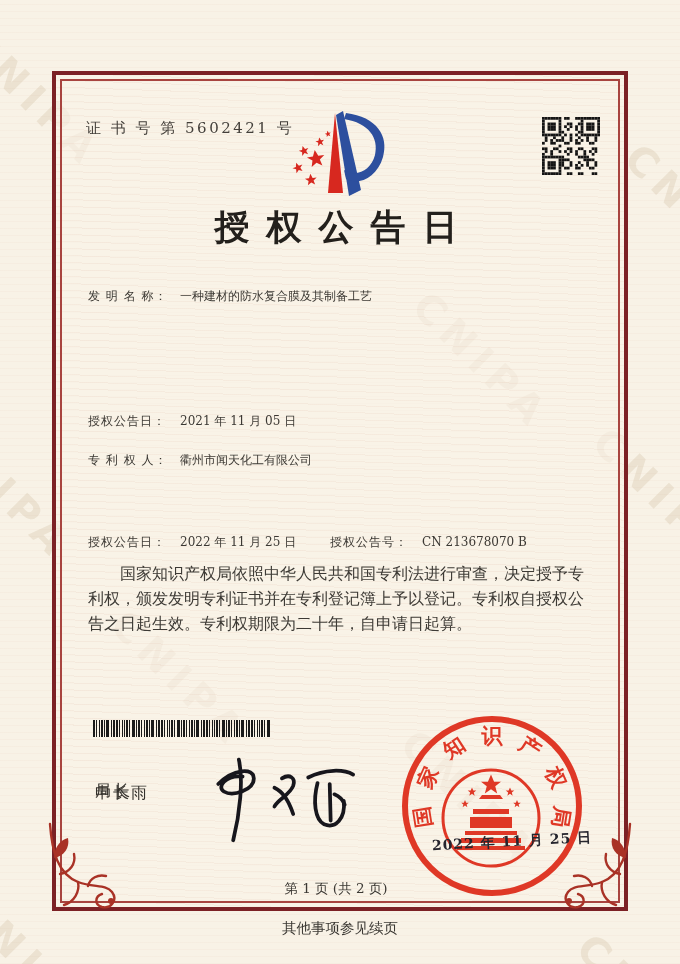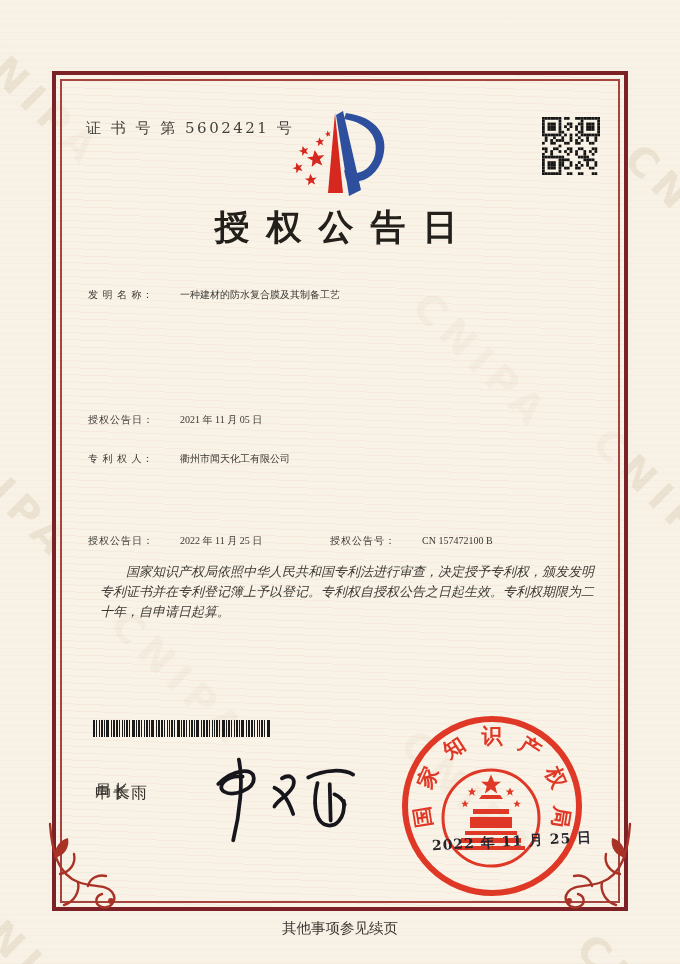--- a/index.html
+++ b/index.html
@@ -20,25 +20,25 @@
         background:
           repeating-linear-gradient(2deg, rgba(213,160,138,0.10) 0 1px, rgba(0,0,0,0) 1px 7px),
           rgba(250,244,231,0.6);}
   .cert::after{content:"";position:absolute;inset:4px;border:2px solid #a8443f;pointer-events:none;}
   .abs{position:absolute;z-index:2;}
   .cert-no{left:86px;top:119px;font-size:15px;letter-spacing:2.5px;color:#433f3a;}
   .logo{left:283px;top:100px;width:122px;height:97px;}
   .qr{left:542px;top:117px;width:58px;height:58px;}
   .title{left:52px;top:204px;width:568px;margin:0;text-align:center;
          font-size:35px;font-weight:700;letter-spacing:17px;text-indent:17px;color:#23201c;}
-  .row{left:88px;width:512px;font-size:10px;color:#3b3833;white-space:nowrap;font-family:Liberation Serif, serif;}
+  .row{left:88px;width:512px;font-size:12px;color:#3b3833;white-space:nowrap;}
   .flabel{display:inline-block;min-width:92px;letter-spacing:1px;color:#3b3833;}
   .fval{color:#3b3833;}
   .grp2{position:absolute;left:242px;top:0;white-space:nowrap;}
-  .paras{left:100px;top:562px;width:506px;font-size:13px;line-height:1.55;color:#3d3a35;font-style:italic;}
+  .paras{left:88px;top:562px;width:506px;font-size:16px;line-height:1.55;color:#3d3a35;}
   .paras p{margin:0 0 6px 0;text-indent:2em;}
   .barcode{left:93px;top:720px;width:180px;height:17px;font-size:0;}
   .barcode i{display:inline-block;height:17px;background:#1a1a1a;vertical-align:top;}
   .role{left:95px;top:781px;font-size:16px;letter-spacing:3px;color:#33302b;}
   .signer{left:95px;top:783px;font-size:16px;letter-spacing:2px;color:#33302b;text-align:right;}
   .signature{left:192px;top:748px;width:178px;height:102px;z-index:3;}
   .seal{left:399px;top:713px;width:186px;height:186px;z-index:3;}
   .seal-char{position:absolute;left:50%;top:50%;font-size:21px;font-weight:700;color:#df3826;
              font-family:"DejaVu Serif",serif;}
   .seal-date{left:412px;top:833px;width:200px;text-align:center;font-size:14px;font-weight:700;
@@ -304,21 +304,21 @@
   </div>
   <div class="abs row" style="top:413px">
     <span class="flabel">授权公告日：</span><span class="fval">2021 年 11 月 05 日</span>
   </div>
   <div class="abs row" style="top:452px">
     <span class="flabel">专 利 权 人：</span><span class="fval">衢州市闻天化工有限公司</span>
   </div>
   <div class="abs row" style="top:534px">
     <span class="flabel">授权公告日：</span><span class="fval">2022 年 11 月 25 日</span>
     <span class="grp2">
-      <span class="flabel">授权公告号：</span><span class="fval">CN 157472100 B</span>
+      <span class="flabel">授权公告号：</span><span class="fval">CN 213678070 B</span>
     </span>
   </div>
 
   <div class="abs paras">
     <p>国家知识产权局依照中华人民共和国专利法进行审查，决定授予专利权，颁发发明专利证书并在专利登记簿上予以登记。专利权自授权公告之日起生效。专利权期限为二十年，自申请日起算。</p>
   </div>
 
   <div class="abs barcode" id="barcode"><i style="width: 2px; margin-right: 1px;"></i><i style="width: 1px; margin-right: 2px;"></i><i style="width: 1px; margin-right: 1px;"></i><i style="width: 2px; margin-right: 1px;"></i><i style="width: 1px; margin-right: 1px;"></i><i style="width: 3px; margin-right: 2px;"></i><i style="width: 1px; margin-right: 1px;"></i><i style="width: 2px; margin-right: 1px;"></i><i style="width: 2px; margin-right: 1px;"></i><i style="width: 1px; margin-right: 2px;"></i><i style="width: 1px; margin-right: 1px;"></i><i style="width: 1px; margin-right: 1px;"></i><i style="width: 2px; margin-right: 1px;"></i><i style="width: 1px; margin-right: 2px;"></i><i style="width: 3px; margin-right: 1px;"></i><i style="width: 1px; margin-right: 1px;"></i><i style="width: 2px; margin-right: 1px;"></i><i style="width: 1px; margin-right: 2px;"></i><i style="width: 1px; margin-right: 1px;"></i><i style="width: 2px; margin-right: 1px;"></i><i style="width: 1px; margin-right: 1px;"></i><i style="width: 3px; margin-right: 2px;"></i><i style="width: 1px; margin-right: 1px;"></i><i style="width: 2px; margin-right: 1px;"></i><i style="width: 2px; margin-right: 1px;"></i><i style="width: 1px; margin-right: 2px;"></i><i style="width: 1px; margin-right: 1px;"></i><i style="width: 1px; margin-right: 1px;"></i><i style="width: 2px; margin-right: 1px;"></i><i style="width: 1px; margin-right: 2px;"></i><i style="width: 3px; margin-right: 1px;"></i><i style="width: 1px; margin-right: 1px;"></i><i style="width: 2px; margin-right: 1px;"></i><i style="width: 1px; margin-right: 2px;"></i><i style="width: 1px; margin-right: 1px;"></i><i style="width: 2px; margin-right: 1px;"></i><i style="width: 1px; margin-right: 1px;"></i><i style="width: 3px; margin-right: 2px;"></i><i style="width: 1px; margin-right: 1px;"></i><i style="width: 2px; margin-right: 1px;"></i><i style="width: 2px; margin-right: 1px;"></i><i style="width: 1px; margin-right: 2px;"></i><i style="width: 1px; margin-right: 1px;"></i><i style="width: 1px; margin-right: 1px;"></i><i style="width: 2px; margin-right: 1px;"></i><i style="width: 1px; margin-right: 2px;"></i><i style="width: 3px; margin-right: 1px;"></i><i style="width: 1px; margin-right: 1px;"></i><i style="width: 2px; margin-right: 1px;"></i><i style="width: 1px; margin-right: 2px;"></i><i style="width: 1px; margin-right: 1px;"></i><i style="width: 2px; margin-right: 1px;"></i><i style="width: 1px; margin-right: 1px;"></i><i style="width: 3px; margin-right: 2px;"></i><i style="width: 1px; margin-right: 1px;"></i><i style="width: 2px; margin-right: 1px;"></i><i style="width: 2px; margin-right: 1px;"></i><i style="width: 1px; margin-right: 2px;"></i><i style="width: 1px; margin-right: 1px;"></i><i style="width: 1px; margin-right: 1px;"></i><i style="width: 2px; margin-right: 1px;"></i><i style="width: 1px; margin-right: 2px;"></i><i style="width: 3px; margin-right: 1px;"></i></div>
 
   <div class="abs role">局长</div>
@@ -382,15 +382,16 @@
     <g fill="none" stroke="#a93226" stroke-width="2.4" stroke-linecap="round">
       <path d="M6,2 C8,30 14,52 34,60 C50,66 62,62 68,70 C74,78 67,87 58,85 C50,83 51,74 58,72"></path>
       <path d="M10,36 C20,34 26,26 24,16 C16,18 10,26 10,36 Z" fill="#a93226" stroke="none"></path>
       <path d="M16,52 C26,50 32,42 30,32"></path>
       <path d="M34,60 C36,70 30,80 20,83"></path>
       <path d="M44,64 C46,56 54,52 62,54"></path>
       <circle cx="67" cy="79" r="3" fill="#a93226" stroke="none"></circle>
     </g>
   </svg>
 
+  <div class="abs page-num">第 1 页 (共 2 页)</div>
 
   <div class="footer-note">其他事项参见续页</div>
 </div>
 
 </body></html>

